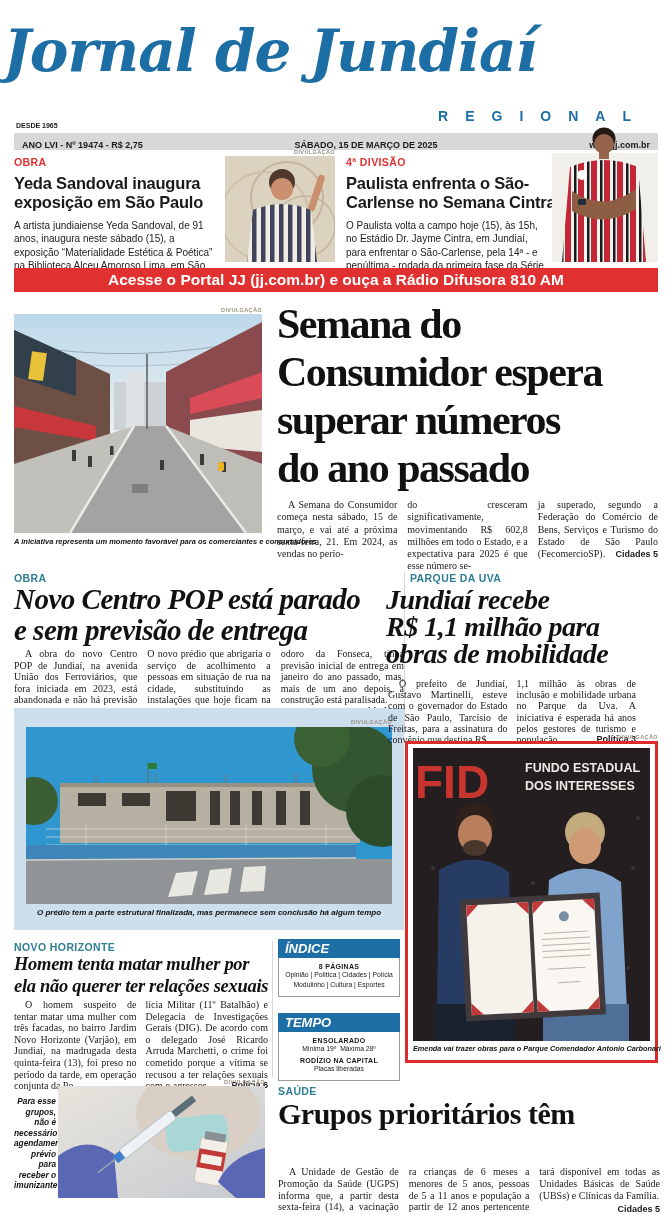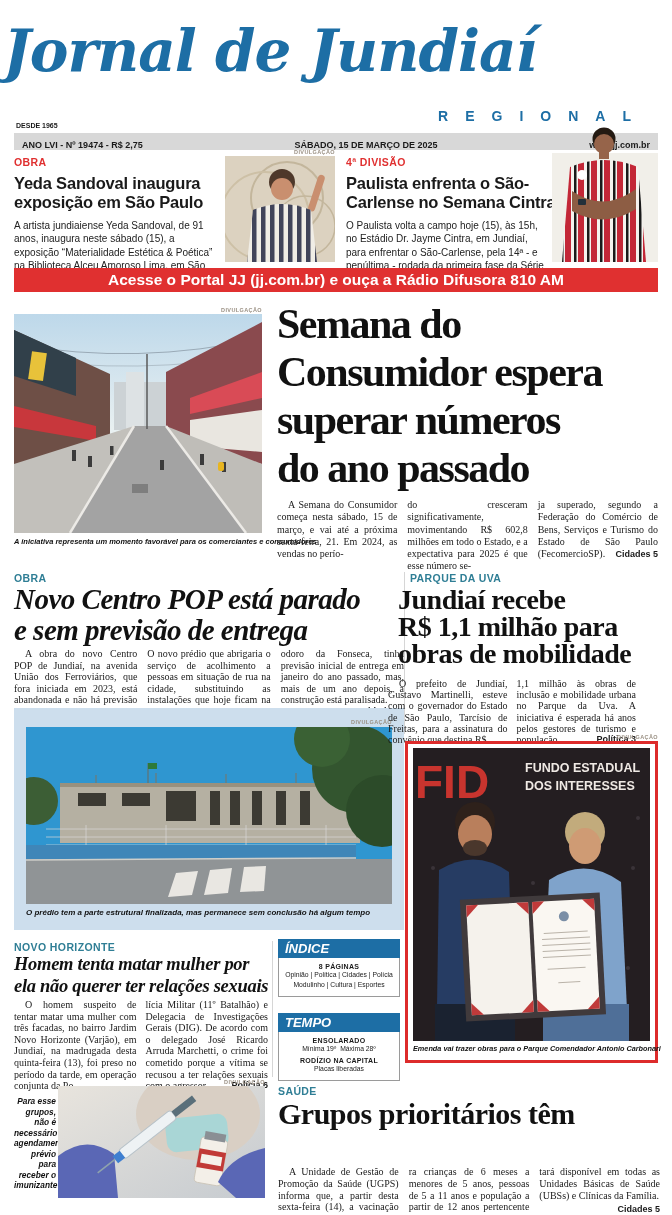--- a/index.html
+++ b/index.html
@@ -48,24 +48,24 @@
   
   .lead-head { left:277px; top:300px; width:381px; font-size:42px; line-height:48px; letter-spacing:-1.5px; }
   .lead-cols { left:277px; top:499px; width:381px; }
 
   
   .obra-head { left:14px; top:584px; width:392px; font-style:italic; font-size:29px; line-height:31px; letter-spacing:-.5px; }
   .obra-cols { left:14px; top:648px; width:390px; }
   .obra-cols .col { line-height:11.5px; }
   .bluebox { position:absolute; left:14px; top:708px; width:390px; height:222px; background:#cddeed; box-sizing:border-box; padding:11px 12px 0 12px; }
   .bluebox .credit { position:static; display:block; margin-bottom:2px; }
-  .bluebox .caption { position:static; margin-top:4px; white-space:nowrap; }
-
-  
-  .parque-head { left:398px; top:586px; width:248px; font-size:28px; line-height:27px; letter-spacing:-.5px; }
+  .bluebox .caption { position:static; margin-top:4px; white-space:nowrap;text-align:center; }
+
+  
+  .parque-head { left:386px; top:586px; width:248px; font-size:28px; line-height:27px; letter-spacing:-.5px;font-style:italic; }
   .parque-cols { left:388px; top:678px; width:248px; gap:9px; }
   .parque-cols .col { line-height:11.2px; }
   .redbox { position:absolute; left:405px; top:741px; width:253px; height:322px; border:3px solid #dd2b2b;
     background:#fff; box-sizing:border-box; padding:4px 5px 11px 5px; }
   .redbox .caption { position:static; margin-top:3px; font-size:7.3px; white-space:nowrap; }
 
   
   .crime-head { left:14px; top:953px; width:258px; font-style:italic; font-size:18.5px; line-height:22px; letter-spacing:-.3px; }
   .crime-cols { left:14px; top:999px; width:254px; gap:9px; }
   .crime-cols .col { line-height:11.6px; }

